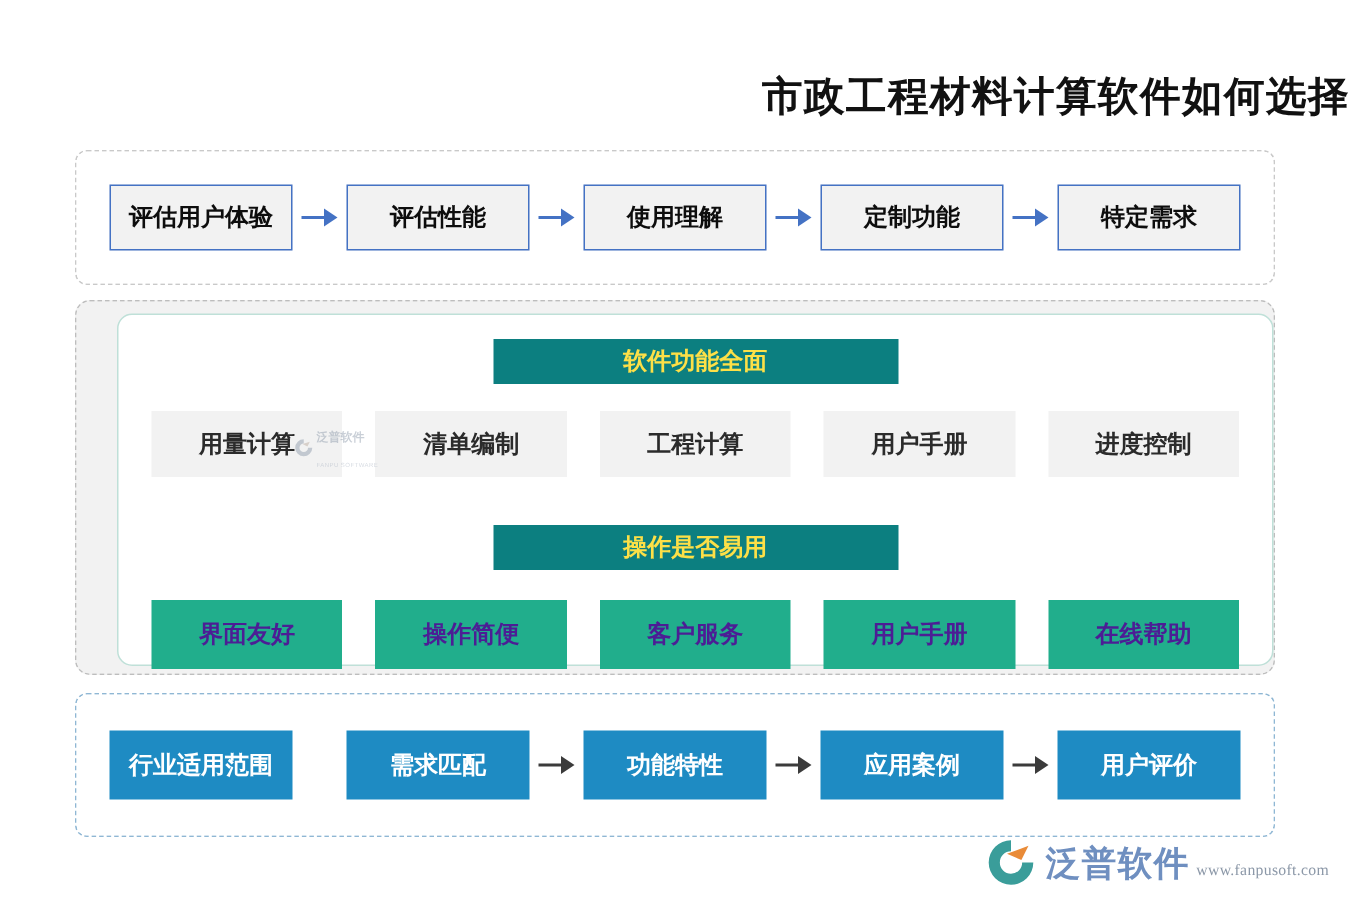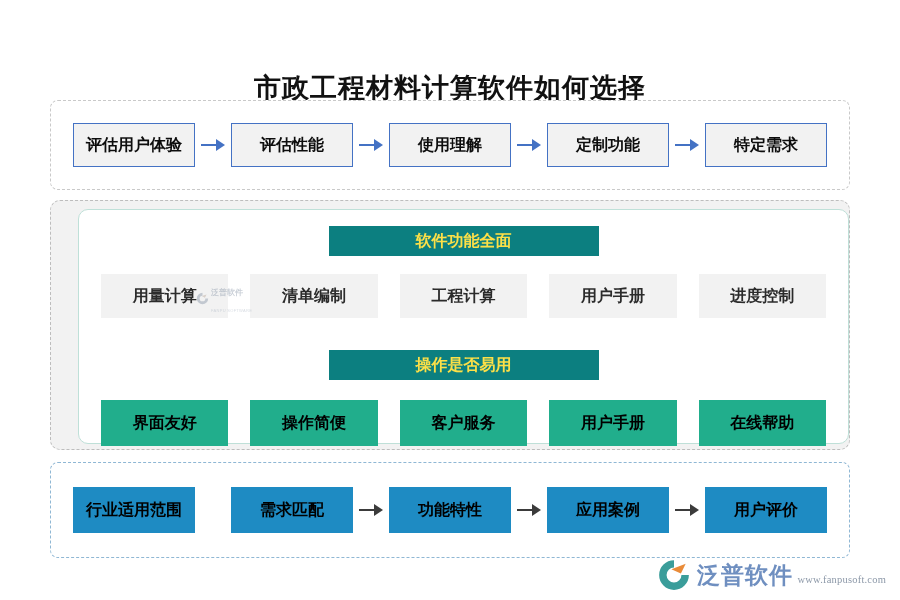--- a/index.html
+++ b/index.html
@@ -19,26 +19,25 @@
     width: 900px;
     height: 600px;
   }
 
   
   .title {
     position: absolute;
     top: 46px;
     left: 0;
     width: 900px;
-    text-align: center;
+    text-align: right;
     font-size: 27px;
     font-weight: bold;
     color: #111111;
     letter-spacing: 1px;
-    margin-top: 24px;
   }
 
   
   .panel-flow-top {
     position: absolute;
     left: 50px;
     top: 100px;
     width: 800px;
     height: 90px;
     box-sizing: border-box;
@@ -153,21 +152,21 @@
   }
   .cell-green {
     flex: 1 1 0;
     height: 46px;
     background: #21ae8c;
     display: flex;
     align-items: center;
     justify-content: center;
     font-size: 16px;
     font-weight: bold;
-    color: #000000;
+    color: #4c1d95;
     white-space: nowrap;
   }
   .bar-row-2 { margin-top: 32px; }
 
   
   .watermark-small {
     position: absolute;
     left: 196px;
     top: 282px;
     width: 66px;
@@ -213,21 +212,21 @@
   }
   .chip-blue {
     flex: 1 1 0;
     height: 46px;
     background: #1e8bc3;
     display: flex;
     align-items: center;
     justify-content: center;
     font-size: 16px;
     font-weight: bold;
-    color: #000000;
+    color: #ffffff;
     white-space: nowrap;
   }
   .arrow-dark {
     flex: 0 0 30px;
     height: 14px;
     position: relative;
     margin: 0 3px;
   }
   .arrow-dark.blank::before,
   .arrow-dark.blank::after { display: none; }

